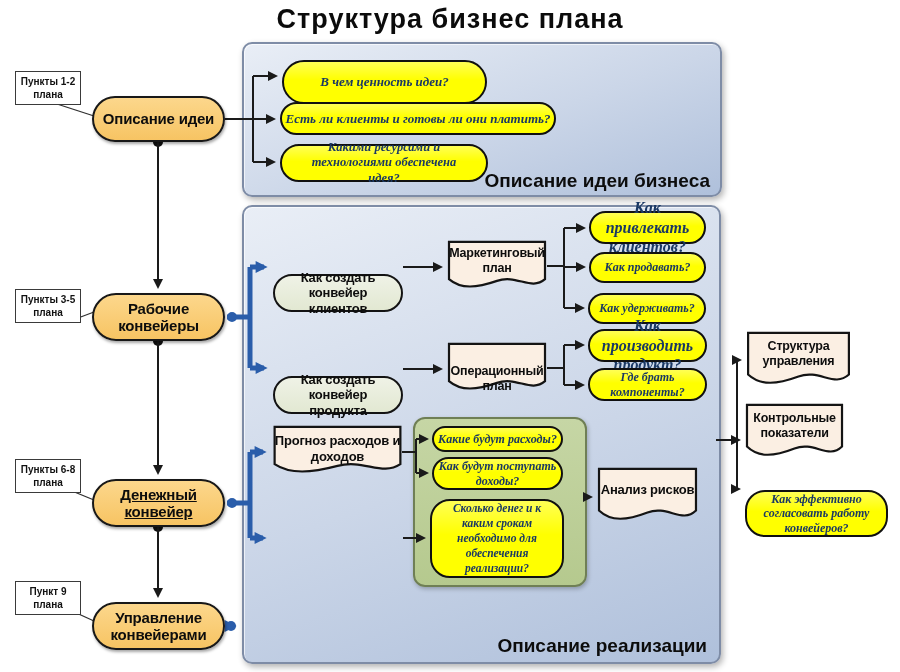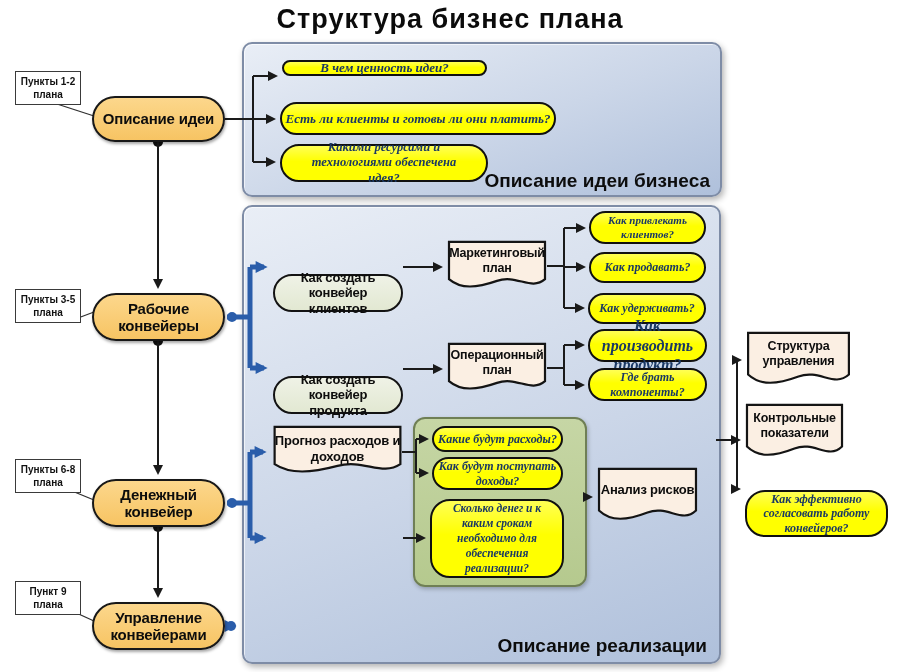--- a/index.html
+++ b/index.html
@@ -130,44 +130,44 @@
     <path class="b" d="M227,626 L233,626" marker-end="url(#ab)"></path>
   </svg>
 
   <div class="node pointer" style="left:15px;top:71px;width:66px;height:34px;">Пункты 1-2 плана</div>
   <div class="node pointer" style="left:15px;top:289px;width:66px;height:34px;">Пункты 3-5 плана</div>
   <div class="node pointer" style="left:15px;top:459px;width:66px;height:34px;">Пункты 6-8 плана</div>
   <div class="node pointer" style="left:15px;top:581px;width:66px;height:34px;">Пункт 9 плана</div>
 
   <div class="node stage-box" style="left:92px;top:96px;width:133px;height:46px;">Описание идеи</div>
   <div class="node stage-box" style="left:92px;top:293px;width:133px;height:48px;padding:0 14px;">Рабочие конвейеры</div>
-  <div class="node stage-box" style="left:92px;top:479px;width:133px;height:48px;padding:12px 14px;">Денежный конвейер</div>
+  <div class="node stage-box" style="left:92px;top:479px;width:133px;height:48px;padding:12px 14px;text-decoration:underline;">Денежный конвейер</div>
   <div class="node stage-box" style="left:92px;top:602px;width:133px;height:48px;padding:0 10px;">Управление конвейерами</div>
 
-  <div class="node pill qtext" style="left:282px;top:60px;width:205px;height:16px;">В чем ценность идеи?</div>
+  <div class="node pill qtext" style="left:282px;top:60px;width:205px;height:44px;">В чем ценность идеи?</div>
   <div class="node pill qtext" style="left:280px;top:102px;width:276px;height:33px;">Есть ли клиенты и готовы ли они платить?</div>
   <div class="node pill qtext" style="left:280px;top:144px;width:208px;height:38px;font-size:12.5px;padding:0 16px;">Какими ресурсами и технологиями обеспечена идея?</div>
 
   <div class="node conveyor" style="left:273px;top:248px;width:130px;height:38px;padding:0 10px;">Как создать конвейер клиентов</div>
   <div class="node conveyor" style="left:273px;top:350px;width:130px;height:38px;padding:0 10px;">Как создать конвейер продукта</div>
 
   <div class="doc" style="left:447px;top:241px;width:100px;height:52px;">
     <svg viewBox="0 0 100 60" preserveAspectRatio="none">
         <path class="docpath" d="M2,1 L98,1 L98,44 C84,58 70,38 50,46 C30,54 14,56 2,44 Z"></path>
       </svg>
     <span class="doc-label" style="padding-top:5px;">Маркетинговый план</span>
   </div>
   <div class="doc" style="left:447px;top:343px;width:100px;height:52px;">
     <svg viewBox="0 0 100 60" preserveAspectRatio="none">
         <path class="docpath" d="M2,1 L98,1 L98,44 C84,58 70,38 50,46 C30,54 14,56 2,44 Z"></path>
       </svg>
-    <span class="doc-label" style="padding-top:5px;">Операционный план</span>
-  </div>
-
-  <div class="node pill qtext" style="left:589px;top:211px;width:117px;height:33px;font-size:11px;">Как привлекать клиентов?</div>
+    <span class="doc-label" style="padding-top:12px;margin-top:9px;">Операционный план</span>
+  </div>
+
+  <div class="node pill qtext" style="left:589px;top:211px;width:117px;height:33px;font-size:16px;">Как привлекать клиентов?</div>
   <div class="node pill qtext" style="left:589px;top:252px;width:117px;height:31px;font-size:12px;">Как продавать?</div>
   <div class="node pill qtext" style="left:588px;top:293px;width:118px;height:31px;font-size:12px;">Как удерживать?</div>
 
   <div class="node pill qtext" style="left:588px;top:329px;width:119px;height:33px;font-size:16px;">Как производить продукт?</div>
   <div class="node pill qtext" style="left:588px;top:368px;width:119px;height:33px;font-size:12px;">Где брать компоненты?</div>
 
   <div class="doc" style="left:272px;top:426px;width:131px;height:52px;">
     <svg viewBox="0 0 100 60" preserveAspectRatio="none">
         <path class="docpath" d="M2,1 L98,1 L98,44 C84,58 70,38 50,46 C30,54 14,56 2,44 Z"></path>
       </svg>

